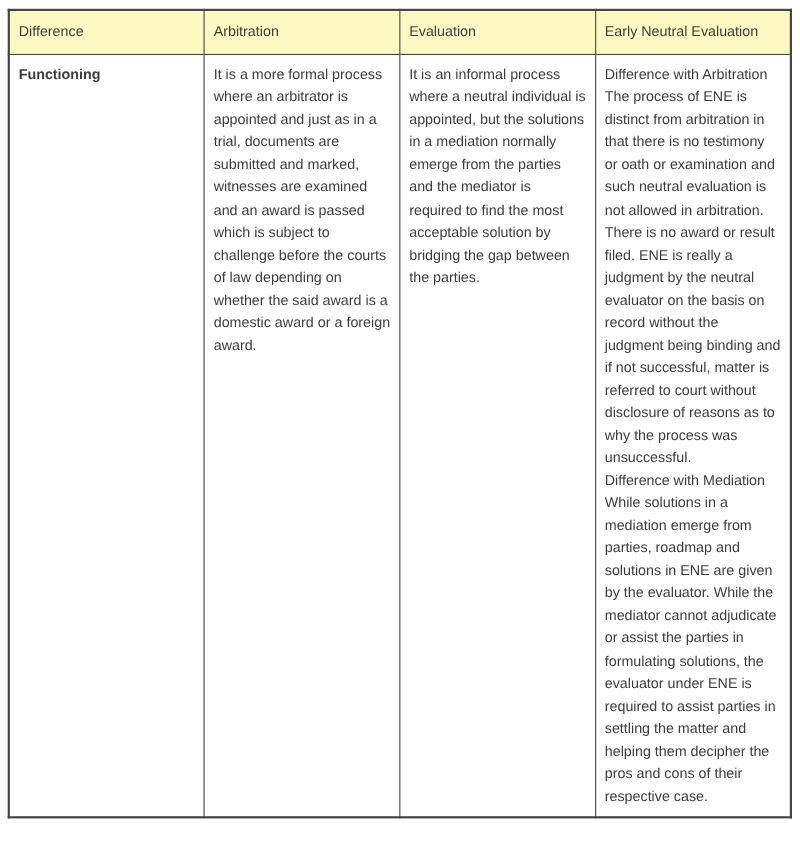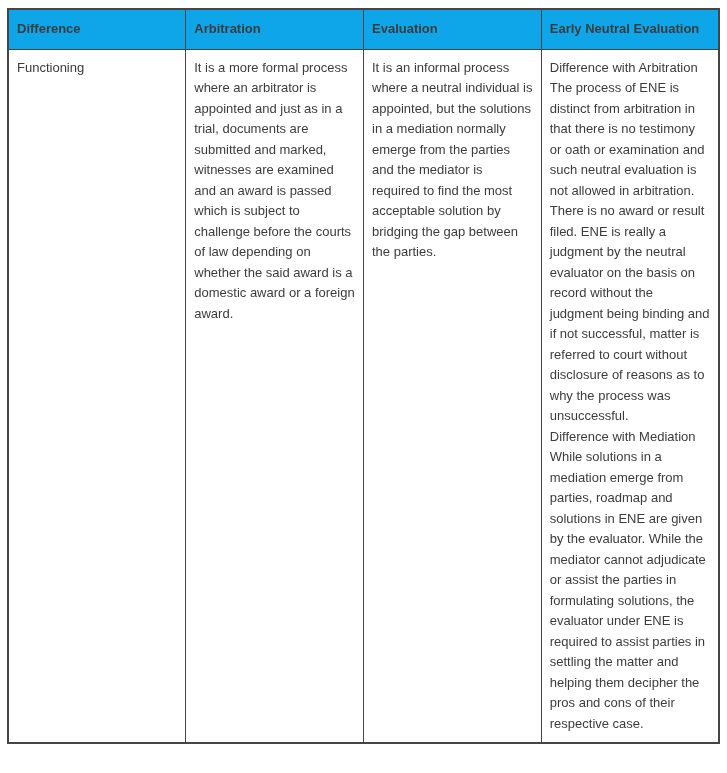--- a/index.html
+++ b/index.html
@@ -30,26 +30,26 @@
     vertical-align: top;
     text-align: left;
     padding: 8px 8px;
     font-size: 13px;
     line-height: 20.5px;
     color: #3c3c3c;
     white-space: pre-line;
     word-wrap: break-word;
   }
   table.comparison th {
-    background: #0ea5e9;
-    font-weight: bold;
+    background: #fef9c3;
+    font-weight: normal;
     padding: 9px 8px;
   }
   td.row-label {
-    font-weight: normal;
+    font-weight: bold;
   }
 </style>
 </head>
 <body>
 
 <div class="page">
   <table class="comparison">
     <thead>
       <tr>
         <th>Difference</th>

